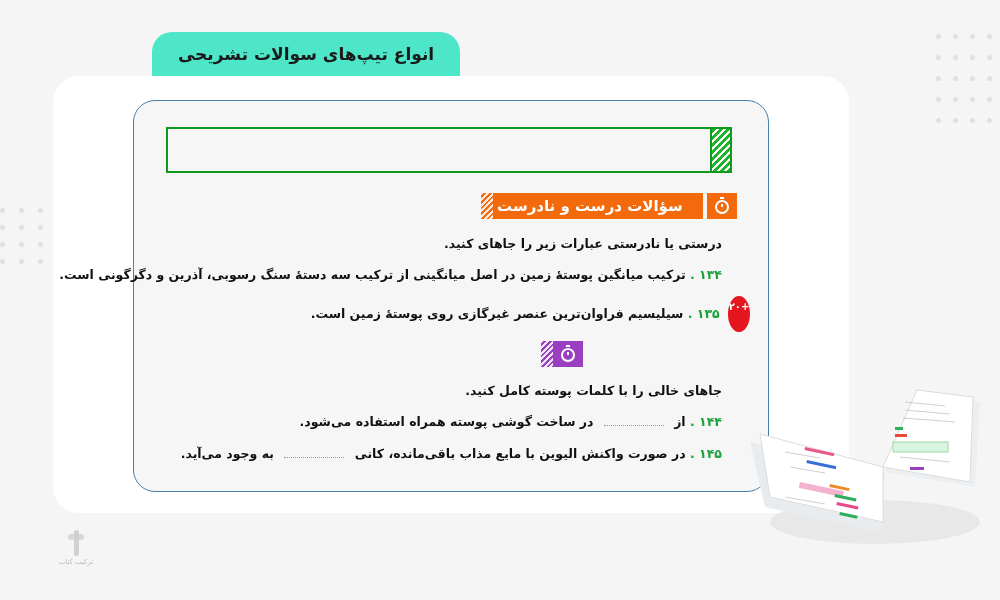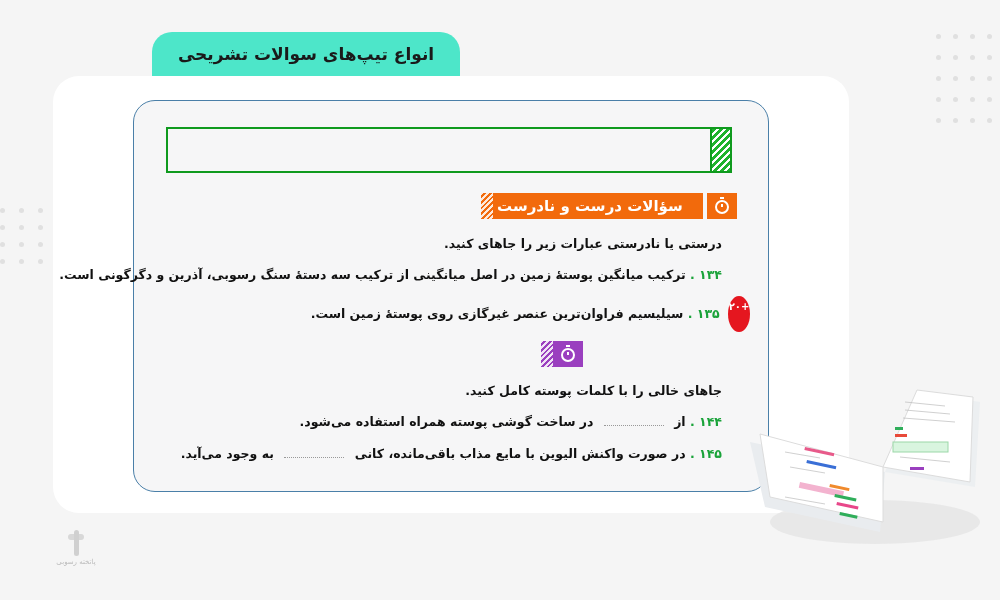--- a/index.html
+++ b/index.html
@@ -211,14 +211,14 @@
       <line x1="40" y1="125" x2="80" y2="132"></line>
     </g>
   </svg>
 </div>
 
 <div class="logo">
   <svg class="mark" viewBox="0 0 16 26">
     <rect x="0" y="4" width="16" height="6" rx="3" fill="#d8d8d8"></rect>
     <rect x="6" y="0" width="5" height="26" rx="2.5" fill="#d0d0d0"></rect>
   </svg>
-  <div class="txt">پاتخته رسوبی</div>
+  <div class="txt">ترکیب کتاب</div>
 </div>
 
 </body></html>

